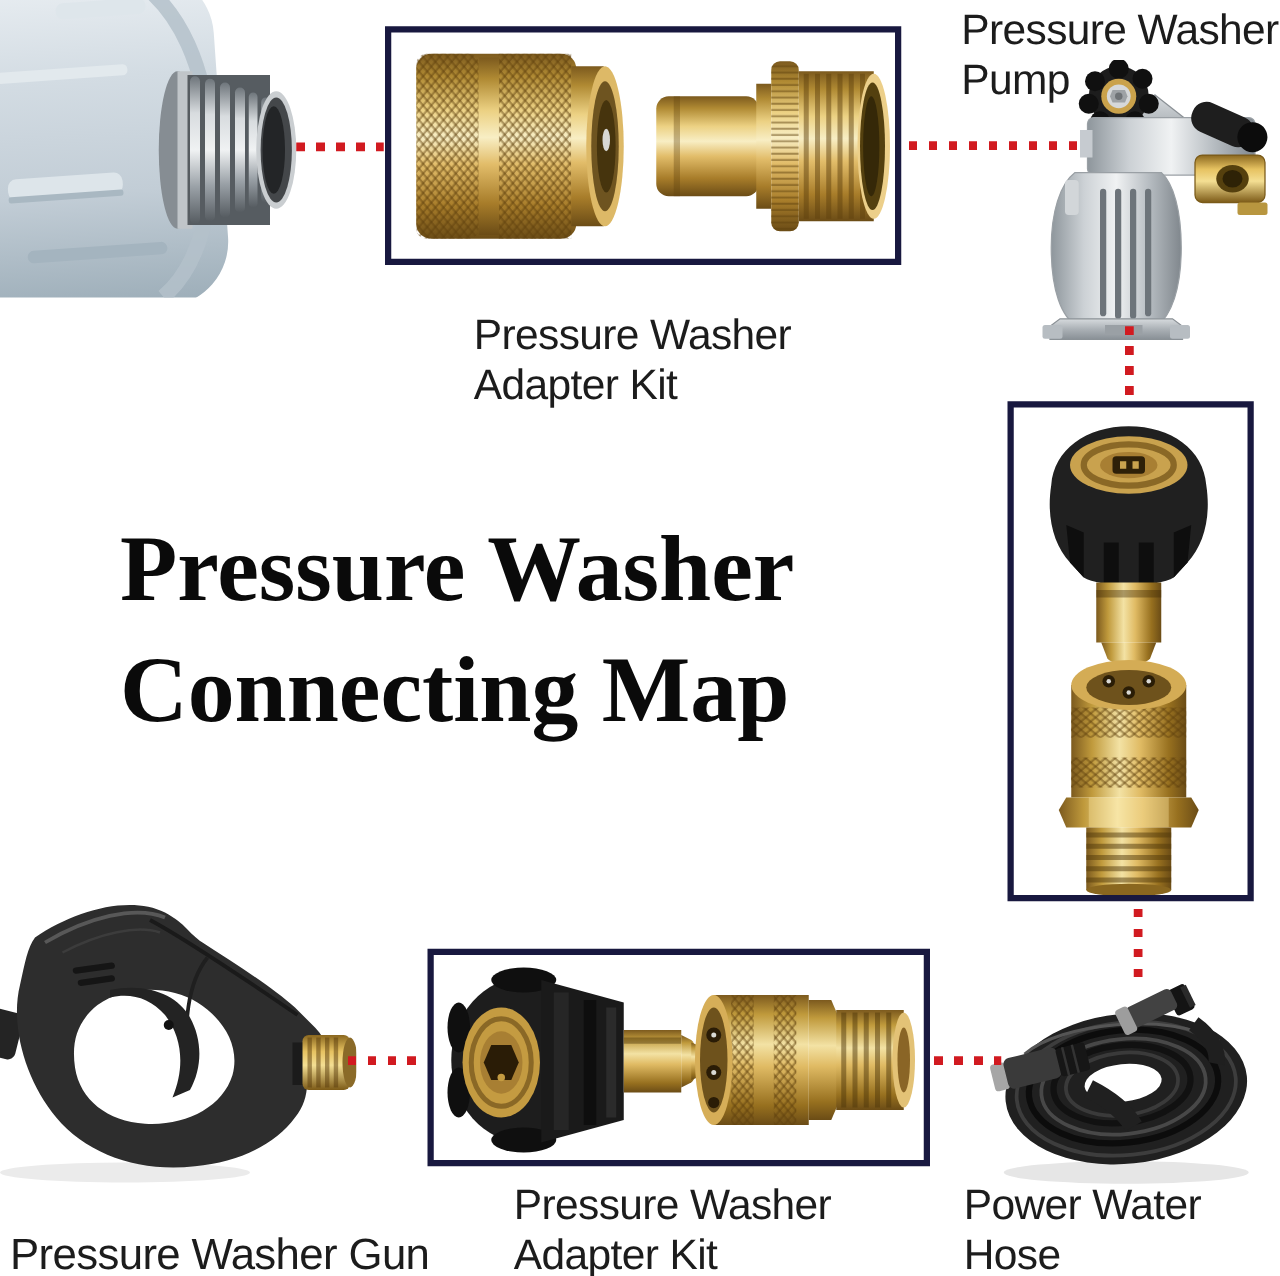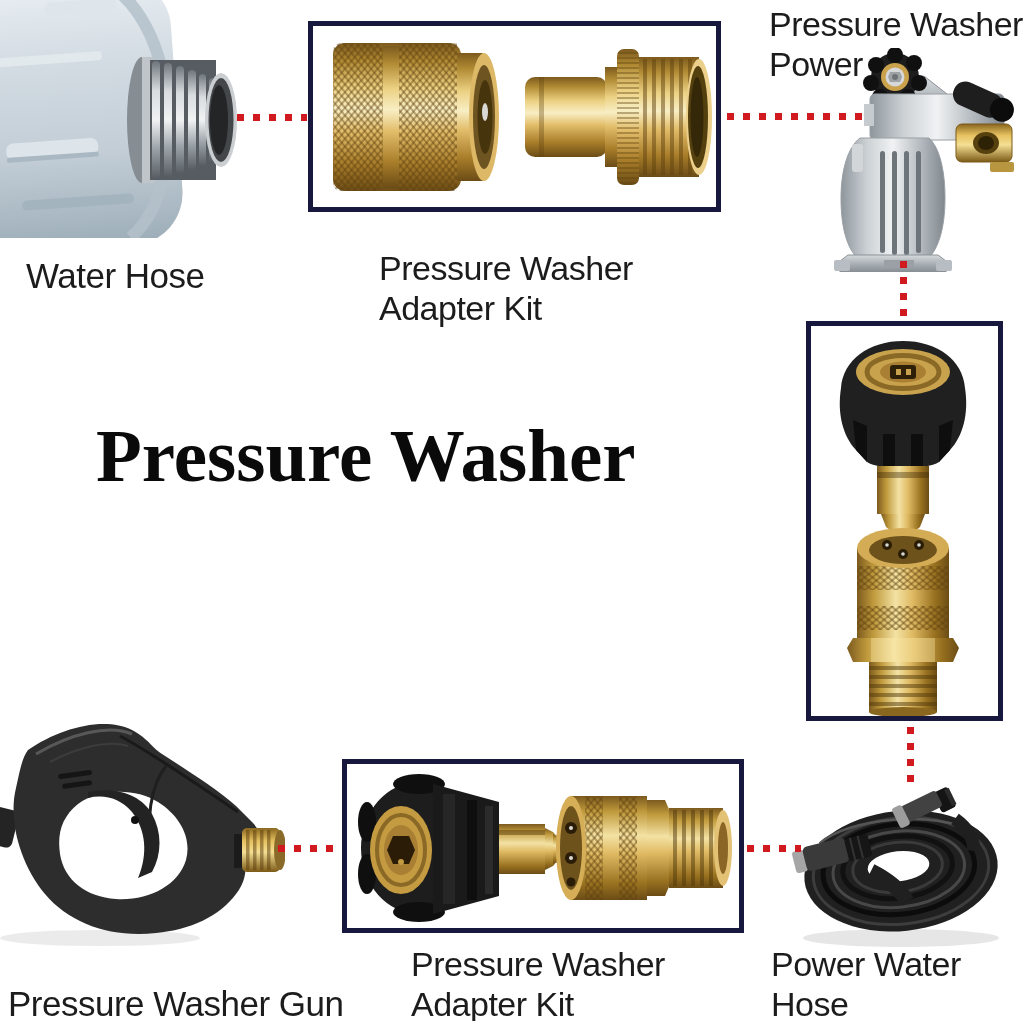--- a/index.html
+++ b/index.html
@@ -409,41 +409,41 @@
     </svg>
   </div>
 
   <div class="dots-h" style="left:237px;top:114px;width:70px;"></div>
   <div class="dots-h" style="left:727px;top:113px;width:136px;"></div>
   <div class="dots-v" style="left:900px;top:261px;height:58px;"></div>
   <div class="dots-v" style="left:907px;top:727px;height:62px;"></div>
   <div class="dots-h" style="left:278px;top:845px;width:58px;"></div>
   <div class="dots-h" style="left:747px;top:845px;width:54px;"></div>
 
-  <div class="label label-lg" style="left:26px;top:256px;">Water Hose</div>
 
   <div class="label" style="left:379px;top:248px;">
     <div>Pressure Washer</div>
     <div>Adapter Kit</div>
   </div>
 
   <div class="label" style="left:769px;top:4px;">
     <div>Pressure Washer</div>
-    <div>Power</div>
+    <div>Pump</div>
   </div>
 
   <div class="label label-lg" style="left:8px;top:960px;margin-top:24px;">Pressure Washer Gun</div>
 
   <div class="label" style="left:411px;top:944px;">
     <div>Pressure Washer</div>
     <div>Adapter Kit</div>
   </div>
 
   <div class="label" style="left:771px;top:944px;">
     <div>Power Water</div>
     <div>Hose</div>
   </div>
 
   <div class="title">
     <div>Pressure Washer</div>
+    <div>Connecting Map</div>
   </div>
 
 </div>
 
 </body></html>

